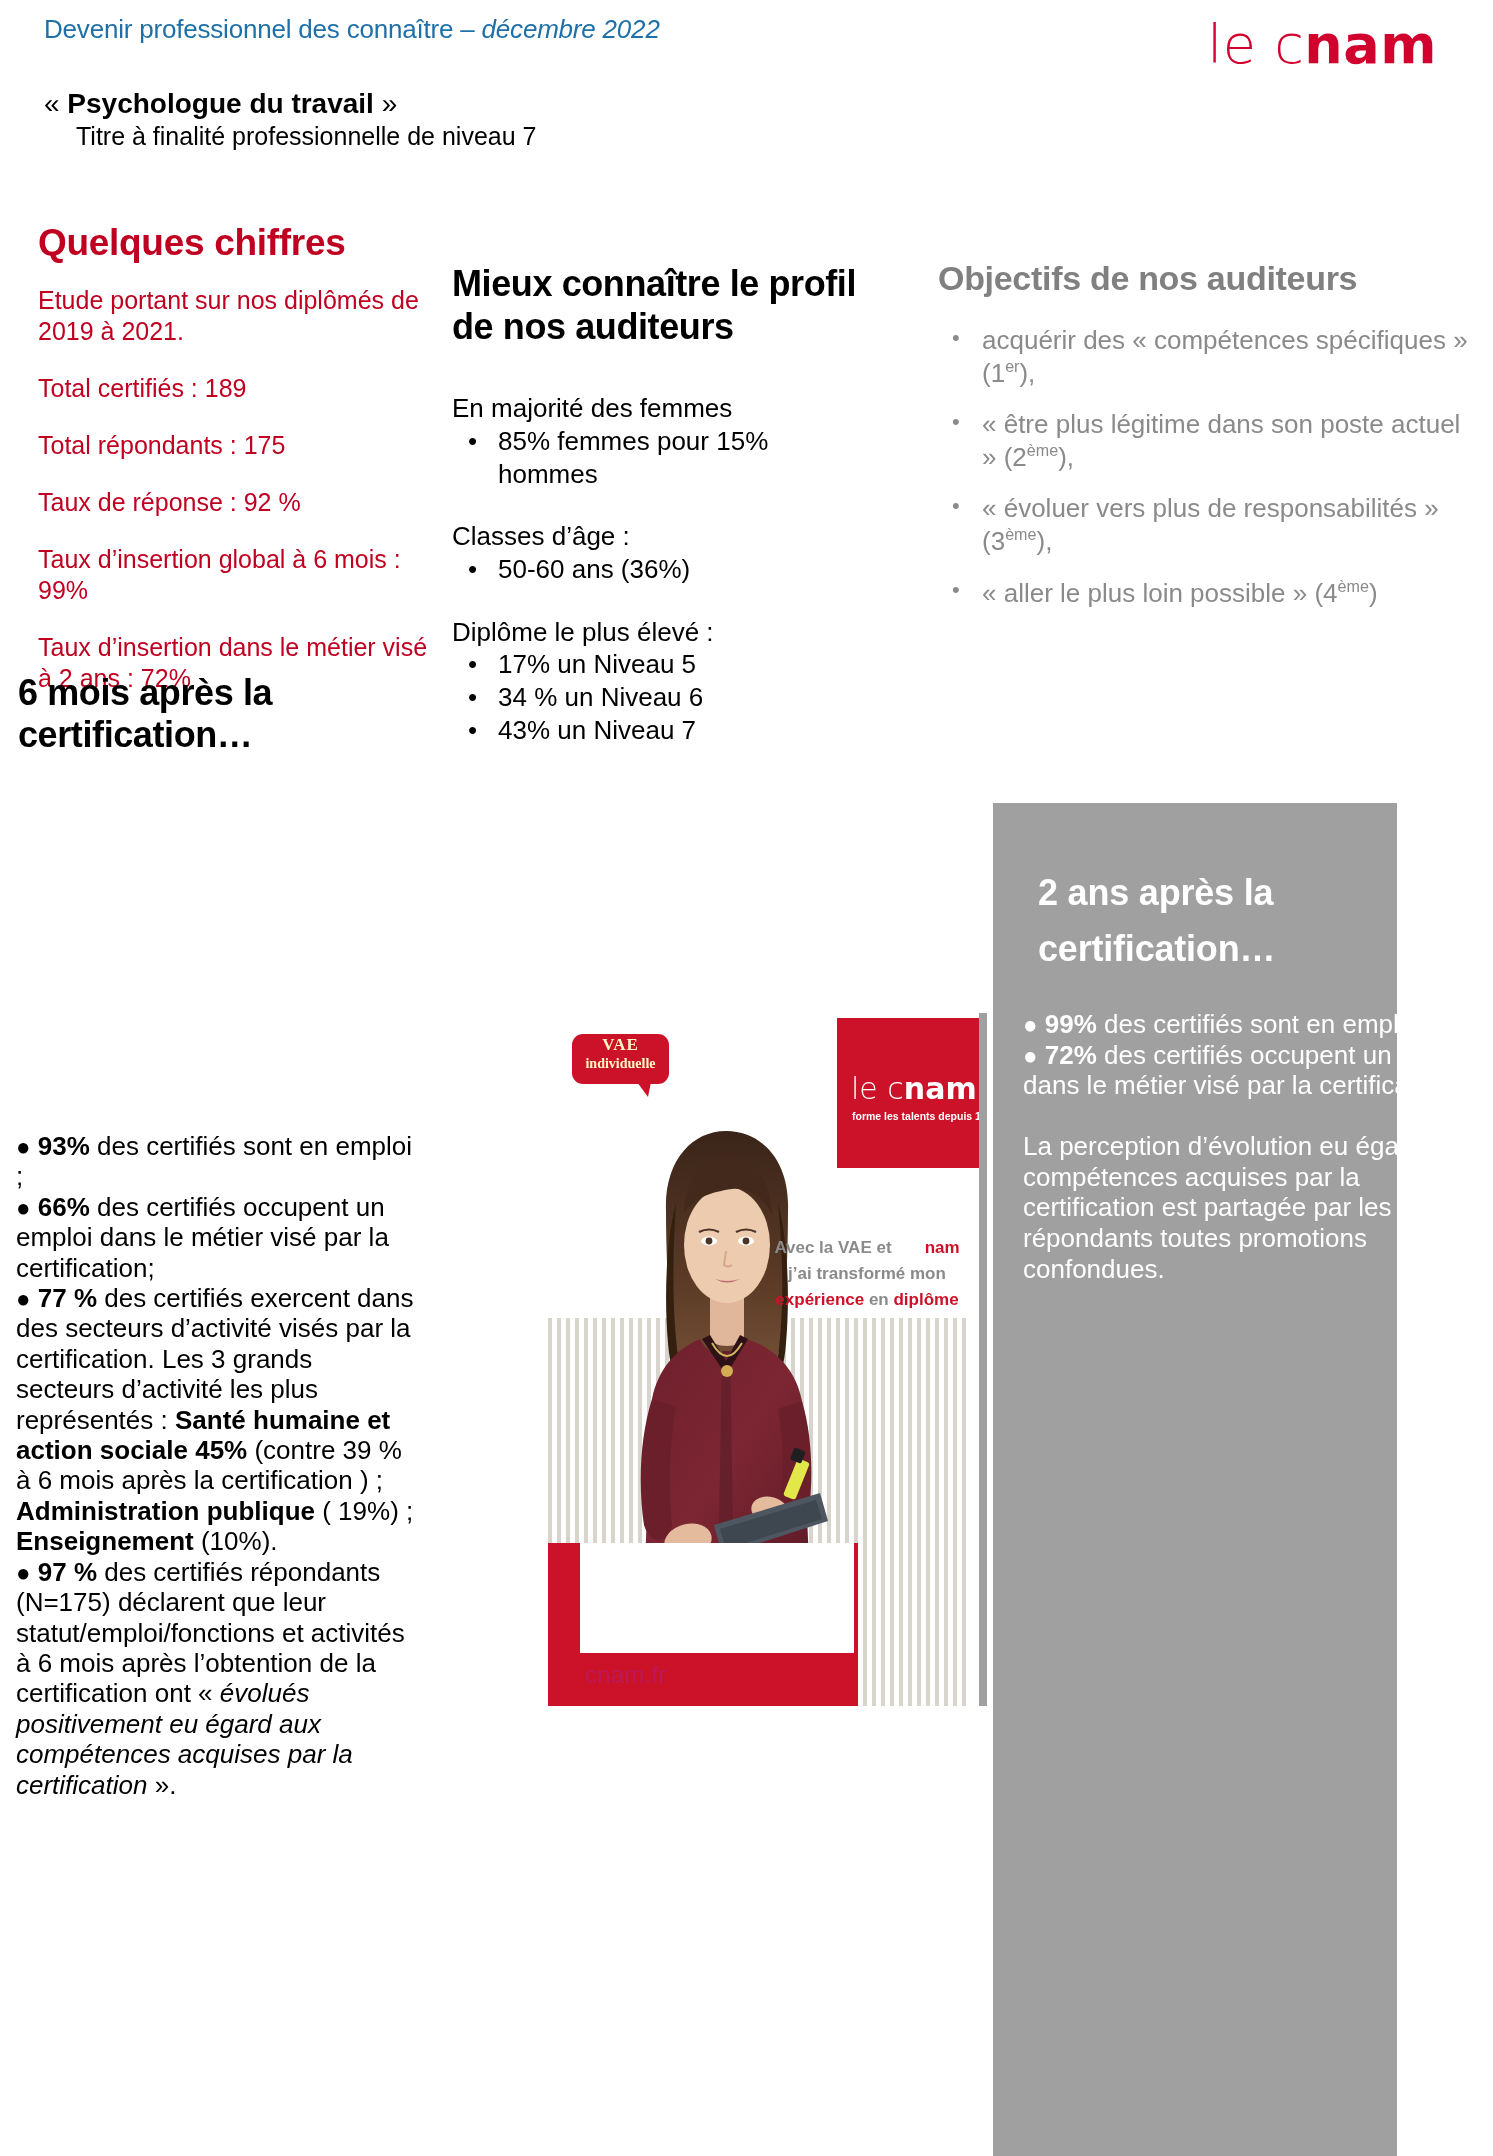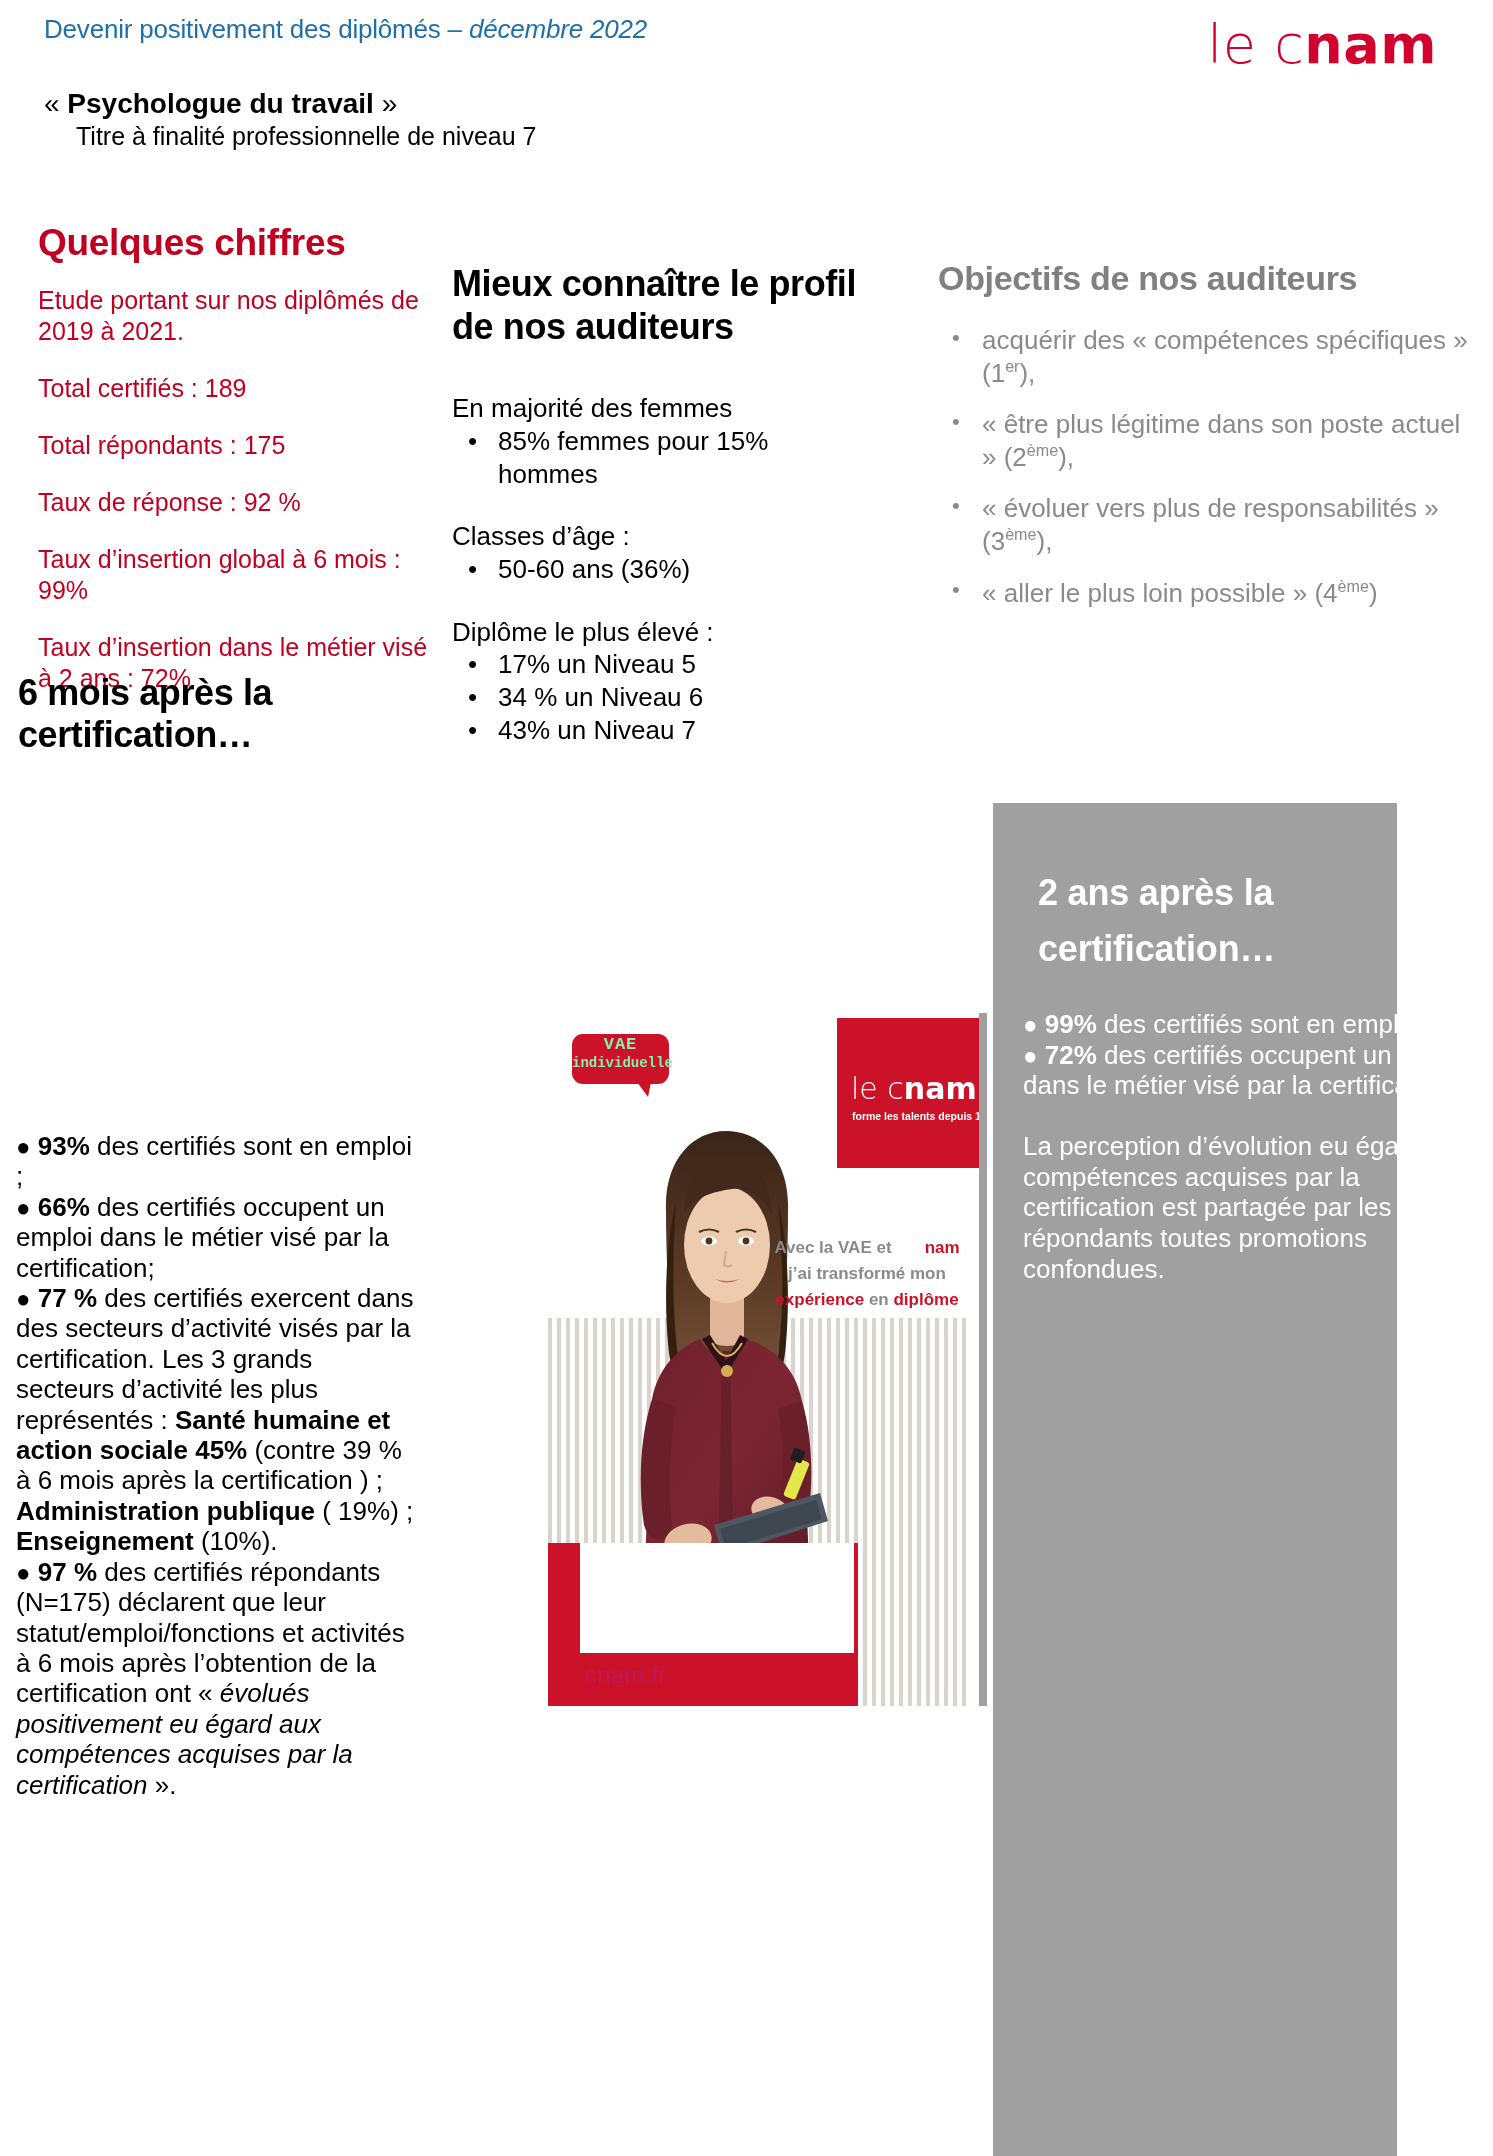--- a/index.html
+++ b/index.html
@@ -280,22 +280,22 @@
   }
   
   .poster .vae-bubble {
     position: absolute;
     left: 28px;
     top: 21px;
     width: 97px;
     height: 50px;
     background: #cc1228;
     border-radius: 11px;
-    color: #86efac;
-    font-family: Liberation Mono, monospace;
+    color: #fef9c3;
+    font-family: Liberation Serif, serif;
     text-align: center;
   }
   .poster .vae-bubble .l1 { font-size: 17px; font-weight: 700; line-height: 22px; letter-spacing: 1px; }
   .poster .vae-bubble .l2 { font-size: 14px; font-weight: 700; line-height: 15px; }
   .poster .vae-bubble::after {
     content: "";
     position: absolute;
     right: 18px;
     bottom: -13px;
     border-left: 11px solid transparent;
@@ -361,21 +361,21 @@
     height: 693px;
     background: #a0a0a0;
   }
 </style>
 </head>
 <body>
 
 <div class="page">
 
   <div class="doc-header">
-    <span>Devenir positivement des diplômés – </span><span class="ital">décembre 2022</span>
+    <span>Devenir professionnel des connaître – </span><span class="ital">décembre 2022</span>
   </div>
 
   <div class="brand-logo">
     <span class="light">le c</span><span class="bold">nam</span>
   </div>
 
   <div class="title-block">
     <div class="title-main"><span>« </span><b>Psychologue du travail</b><span> »</span></div>
     <div class="title-sub">Titre à finalité professionnelle de niveau 7</div>
   </div>

